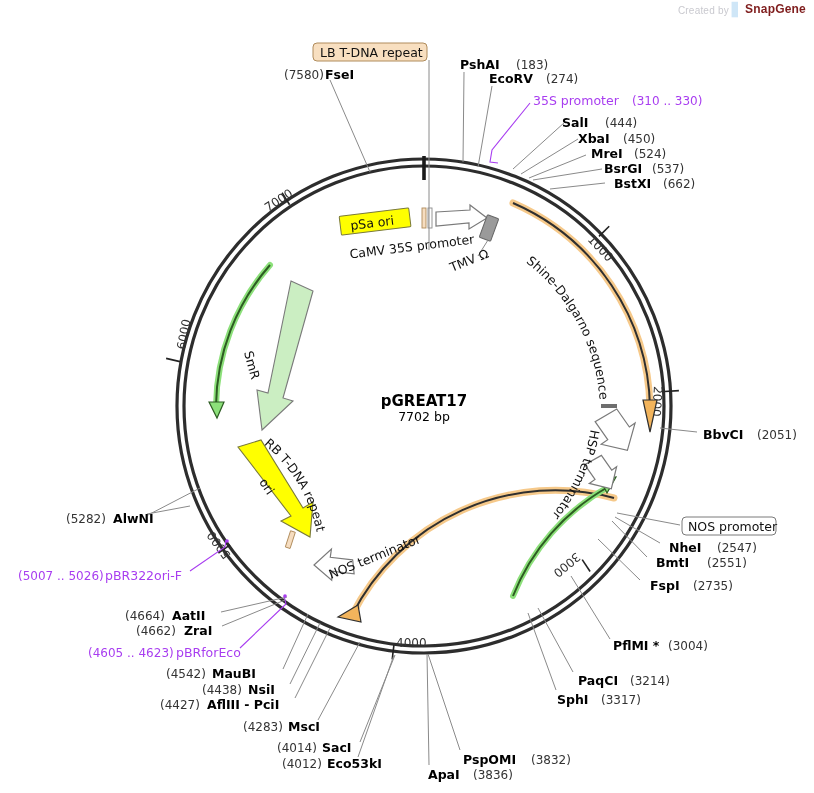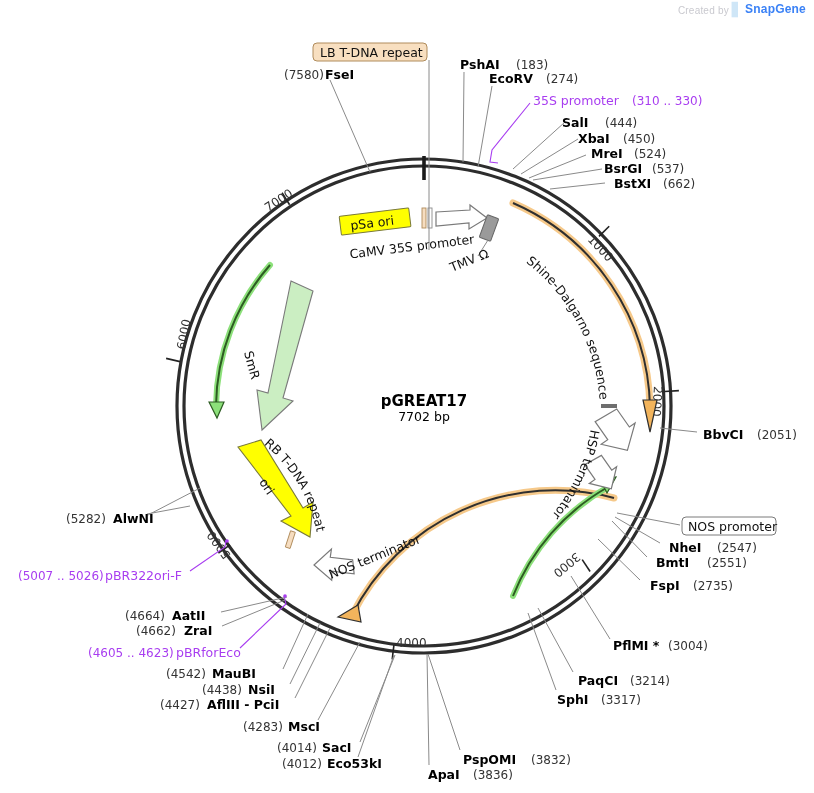--- a/index.html
+++ b/index.html
@@ -8,21 +8,21 @@
     font-family:"DejaVu Sans","Liberation Sans",sans-serif;
     -webkit-font-smoothing:antialiased;
   }
   #map{position:absolute;left:0;top:0;width:814px;height:793px;}
   .wm{
     position:absolute;right:8px;top:2px;
     font-family:"Liberation Sans",sans-serif;
     font-size:10px;color:#c9c9cf;letter-spacing:.2px;
     display:flex;align-items:flex-end;gap:3px;
   }
-  .wm .wm-sg{color:#3b82f6;font-size:12px;font-weight:600;}
+  .wm .wm-sg{color:#7f1d1d;font-size:12px;font-weight:600;}
   .wm .wm-mark{color:#cfe6f7;font-size:13px;line-height:1;}
   svg text{dominant-baseline:auto;}
   .enz-name{font-weight:bold;font-size:12.5px;fill:#000;font-family:"DejaVu Sans",sans-serif;}
   .enz-pos{font-size:12px;fill:#333;font-family:"DejaVu Sans",sans-serif;}
   .prim{font-size:12.5px;fill:#a83df0;font-family:"DejaVu Sans",sans-serif;}
   .prim-pos{font-size:12px;fill:#a83df0;font-family:"DejaVu Sans",sans-serif;}
   .lead{stroke:#8a8a8a;stroke-width:1;fill:none;}
   .lead-p{stroke:#a83df0;stroke-width:1.1;fill:none;}
   .tickline{stroke:#222;stroke-width:1.6;}
   .ticknum{font-size:12px;fill:#333;font-family:"DejaVu Sans",sans-serif;}

